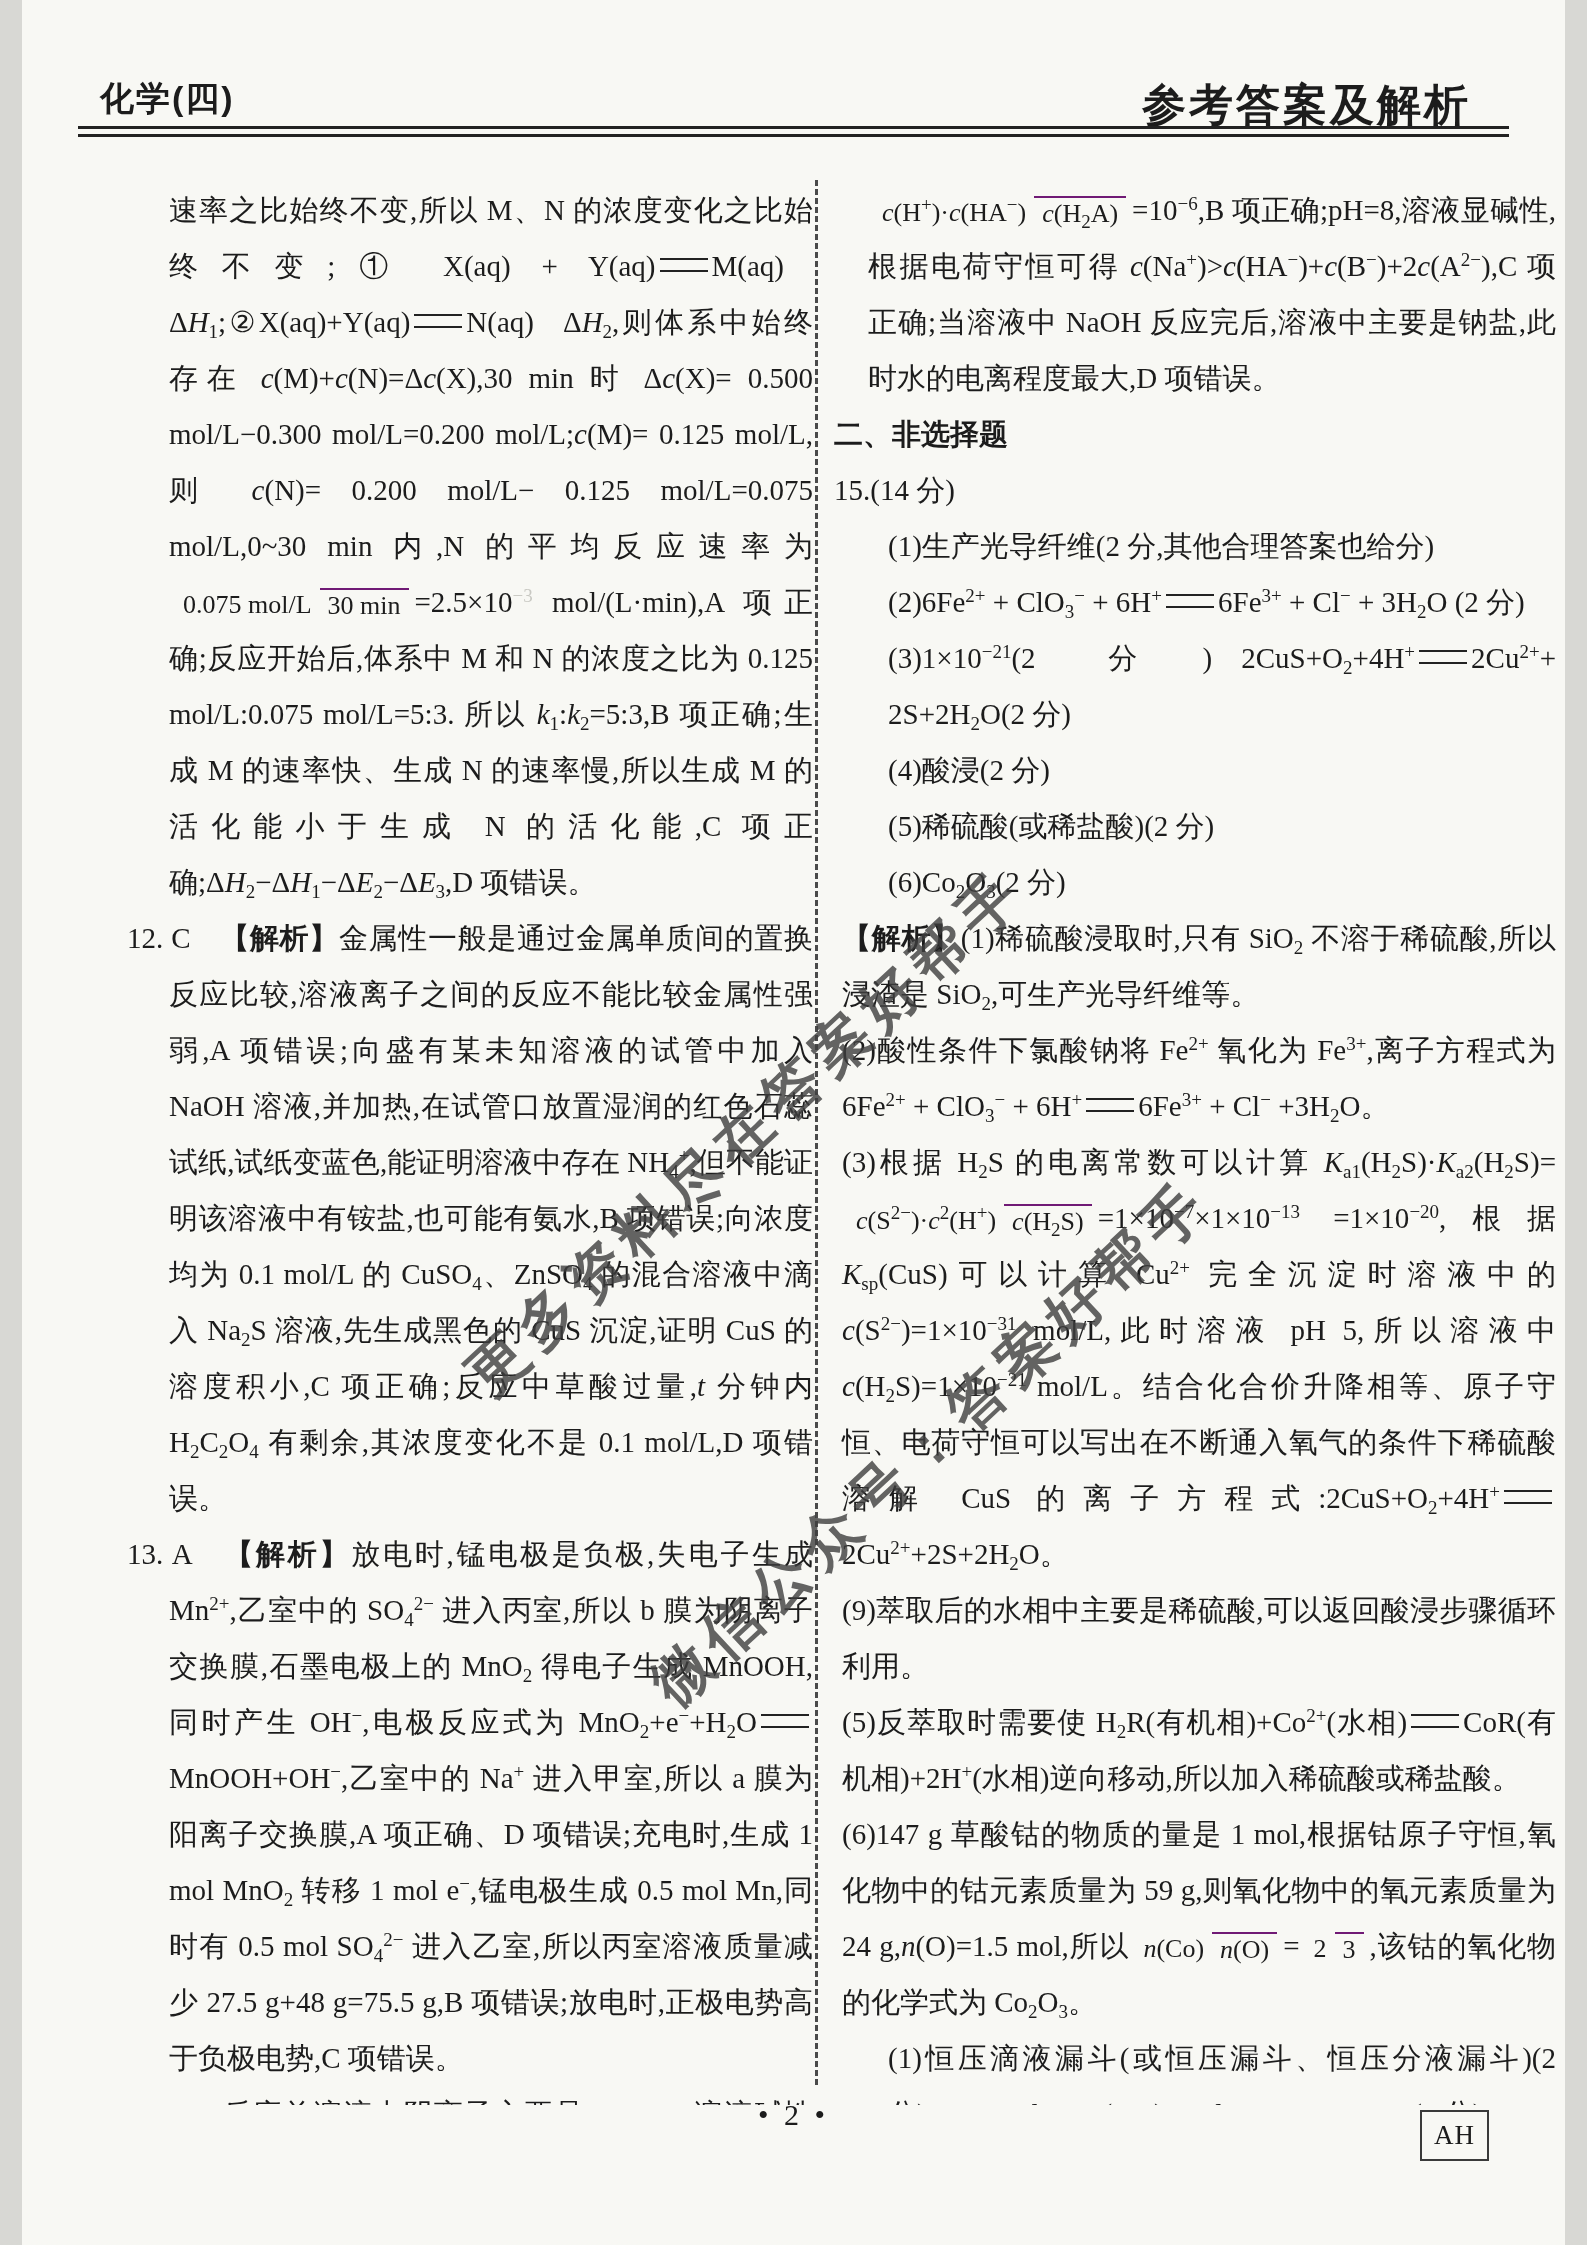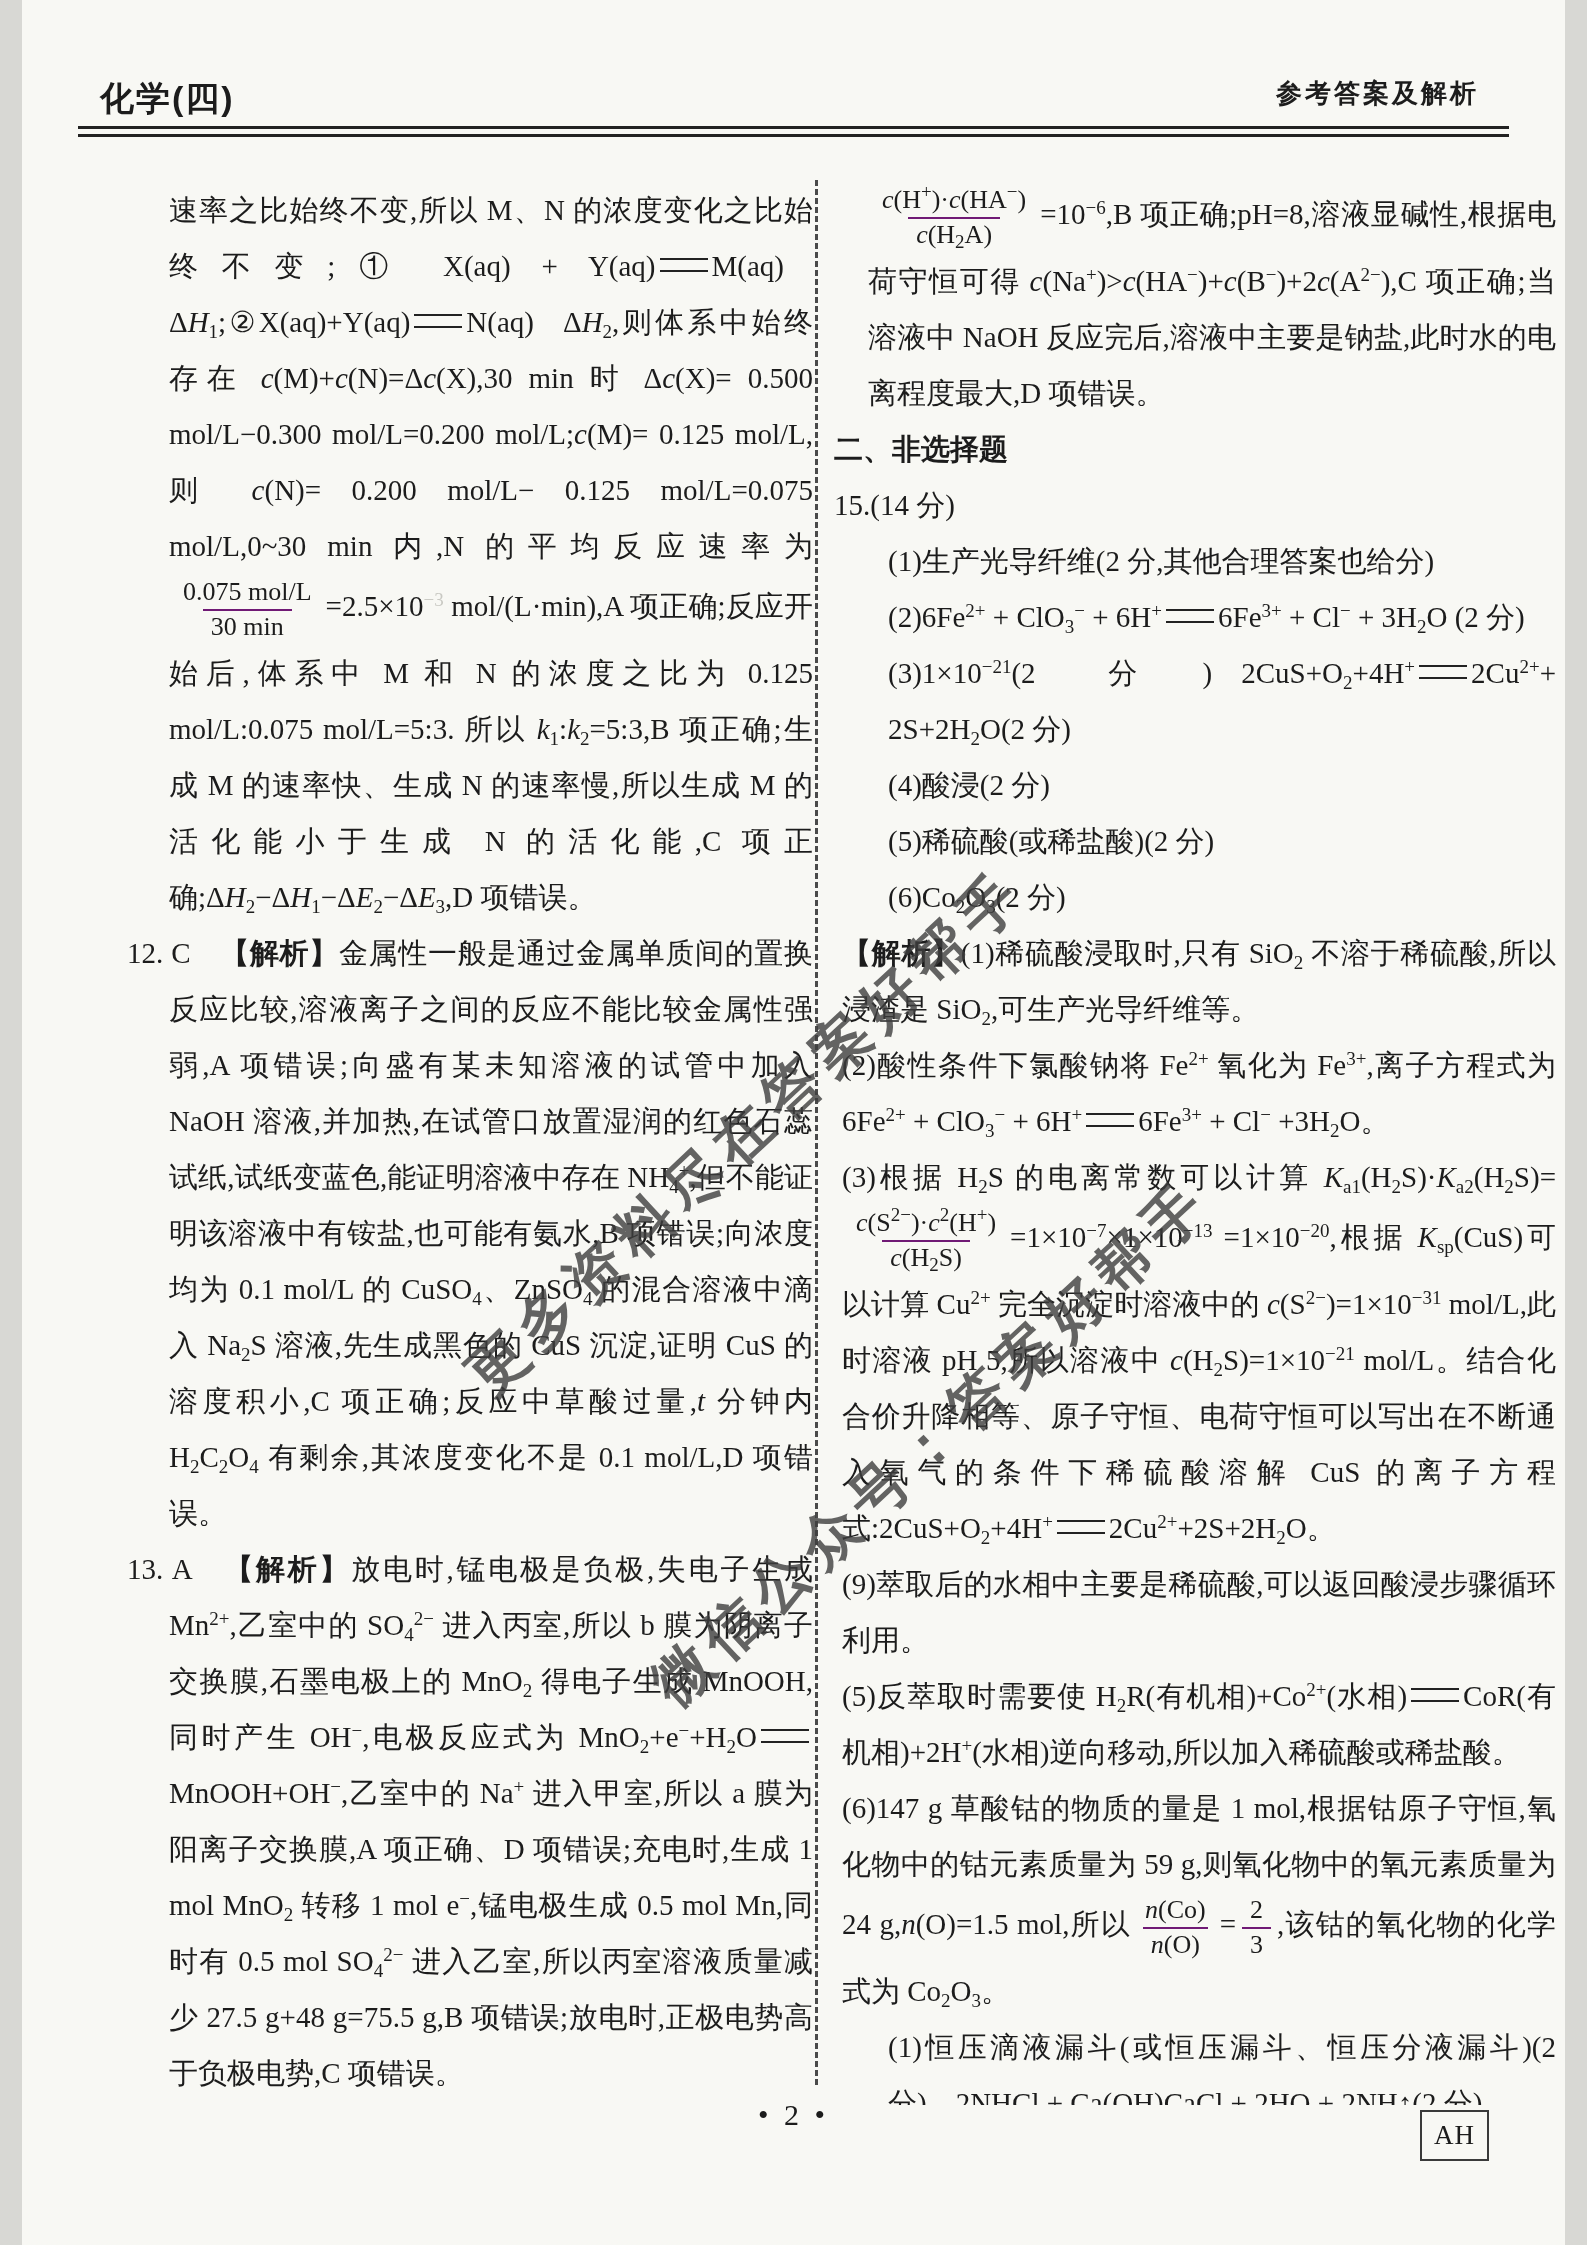--- a/index.html
+++ b/index.html
@@ -1,41 +1,41 @@
 <!DOCTYPE html>
 <html><head>
 <meta charset="utf-8">
 <style>
   html,body{margin:0;padding:0;background:#d8d8d4;}
   .page{position:relative;width:1543px;height:2245px;margin:0 auto;background:#f8f8f4;
         font-family:"Liberation Serif","DejaVu Serif",serif;color:#1c1c1c;overflow:hidden;}
   .hei{font-family:"Liberation Sans","DejaVu Sans",sans-serif;font-weight:700;}
   .hdr-left{position:absolute;left:78px;top:76px;font-size:34px;font-weight:700;letter-spacing:2px;}
-  .hdr-right{position:absolute;right:86px;top:76px;font-size:26px;letter-spacing:3px;}
+  .hdr-right{position:absolute;right:94px;top:76px;font-size:44px;letter-spacing:3px;}
   .rule{position:absolute;left:56px;right:56px;top:126px;height:5px;
         border-top:3px solid #222;border-bottom:3px solid #222;}
   .divider{position:absolute;left:793px;top:180px;bottom:160px;width:0;
         border-left:3px dashed #4a4a4a;}
   .col{position:absolute;top:182px;bottom:140px;overflow:hidden;}
   .lcol{left:75px;width:716px;}
   .rcol{left:812px;width:722px;}
   .blk{font-size:29px;line-height:56px;text-align:justify;}
   .cont{margin-left:72px;}
   .hang{margin-left:72px;text-indent:-42px;}
   .r-cont{margin-left:34px;}
   .sechead{margin-left:0;font-family:"Liberation Sans","DejaVu Sans",sans-serif;font-weight:700;}
   .qhead{margin-left:0;}
   .ans{margin-left:54px;}
   .jx{margin-left:8px;}
   sup,sub{font-size:19px;line-height:0;position:relative;vertical-align:baseline;}
   sup{top:-0.55em;}
   sub{top:0.3em;}
   .faint{color:#c9c9c3;}
   i{font-style:italic;}
-  .frac{display:inline-flex;flex-direction:column;align-items:center;vertical-align:middle;
+  .frac{display:inline-flex;flex-direction:row;align-items:center;vertical-align:middle;
         font-size:26px;line-height:1.25;margin:2px 6px;}
   .frac .num{padding:0 8px;}
   .frac .den{border-top:2px solid #701a75;padding:0 8px;}
   .deq{display:inline-block;width:48px;height:10px;border-top:2px solid #222;
        border-bottom:2px solid #222;vertical-align:4px;margin:0 4px;}
   .wm{position:absolute;font-family:"Liberation Sans","DejaVu Sans",sans-serif;font-weight:700;
       font-size:58px;letter-spacing:9px;color:#3e3e3e;opacity:0.8;white-space:nowrap;
       transform-origin:left center;transform:rotate(-43deg);pointer-events:none;}
   .wm1{left:455px;top:1345px;}
   .wm2{left:640px;top:1655px;}

